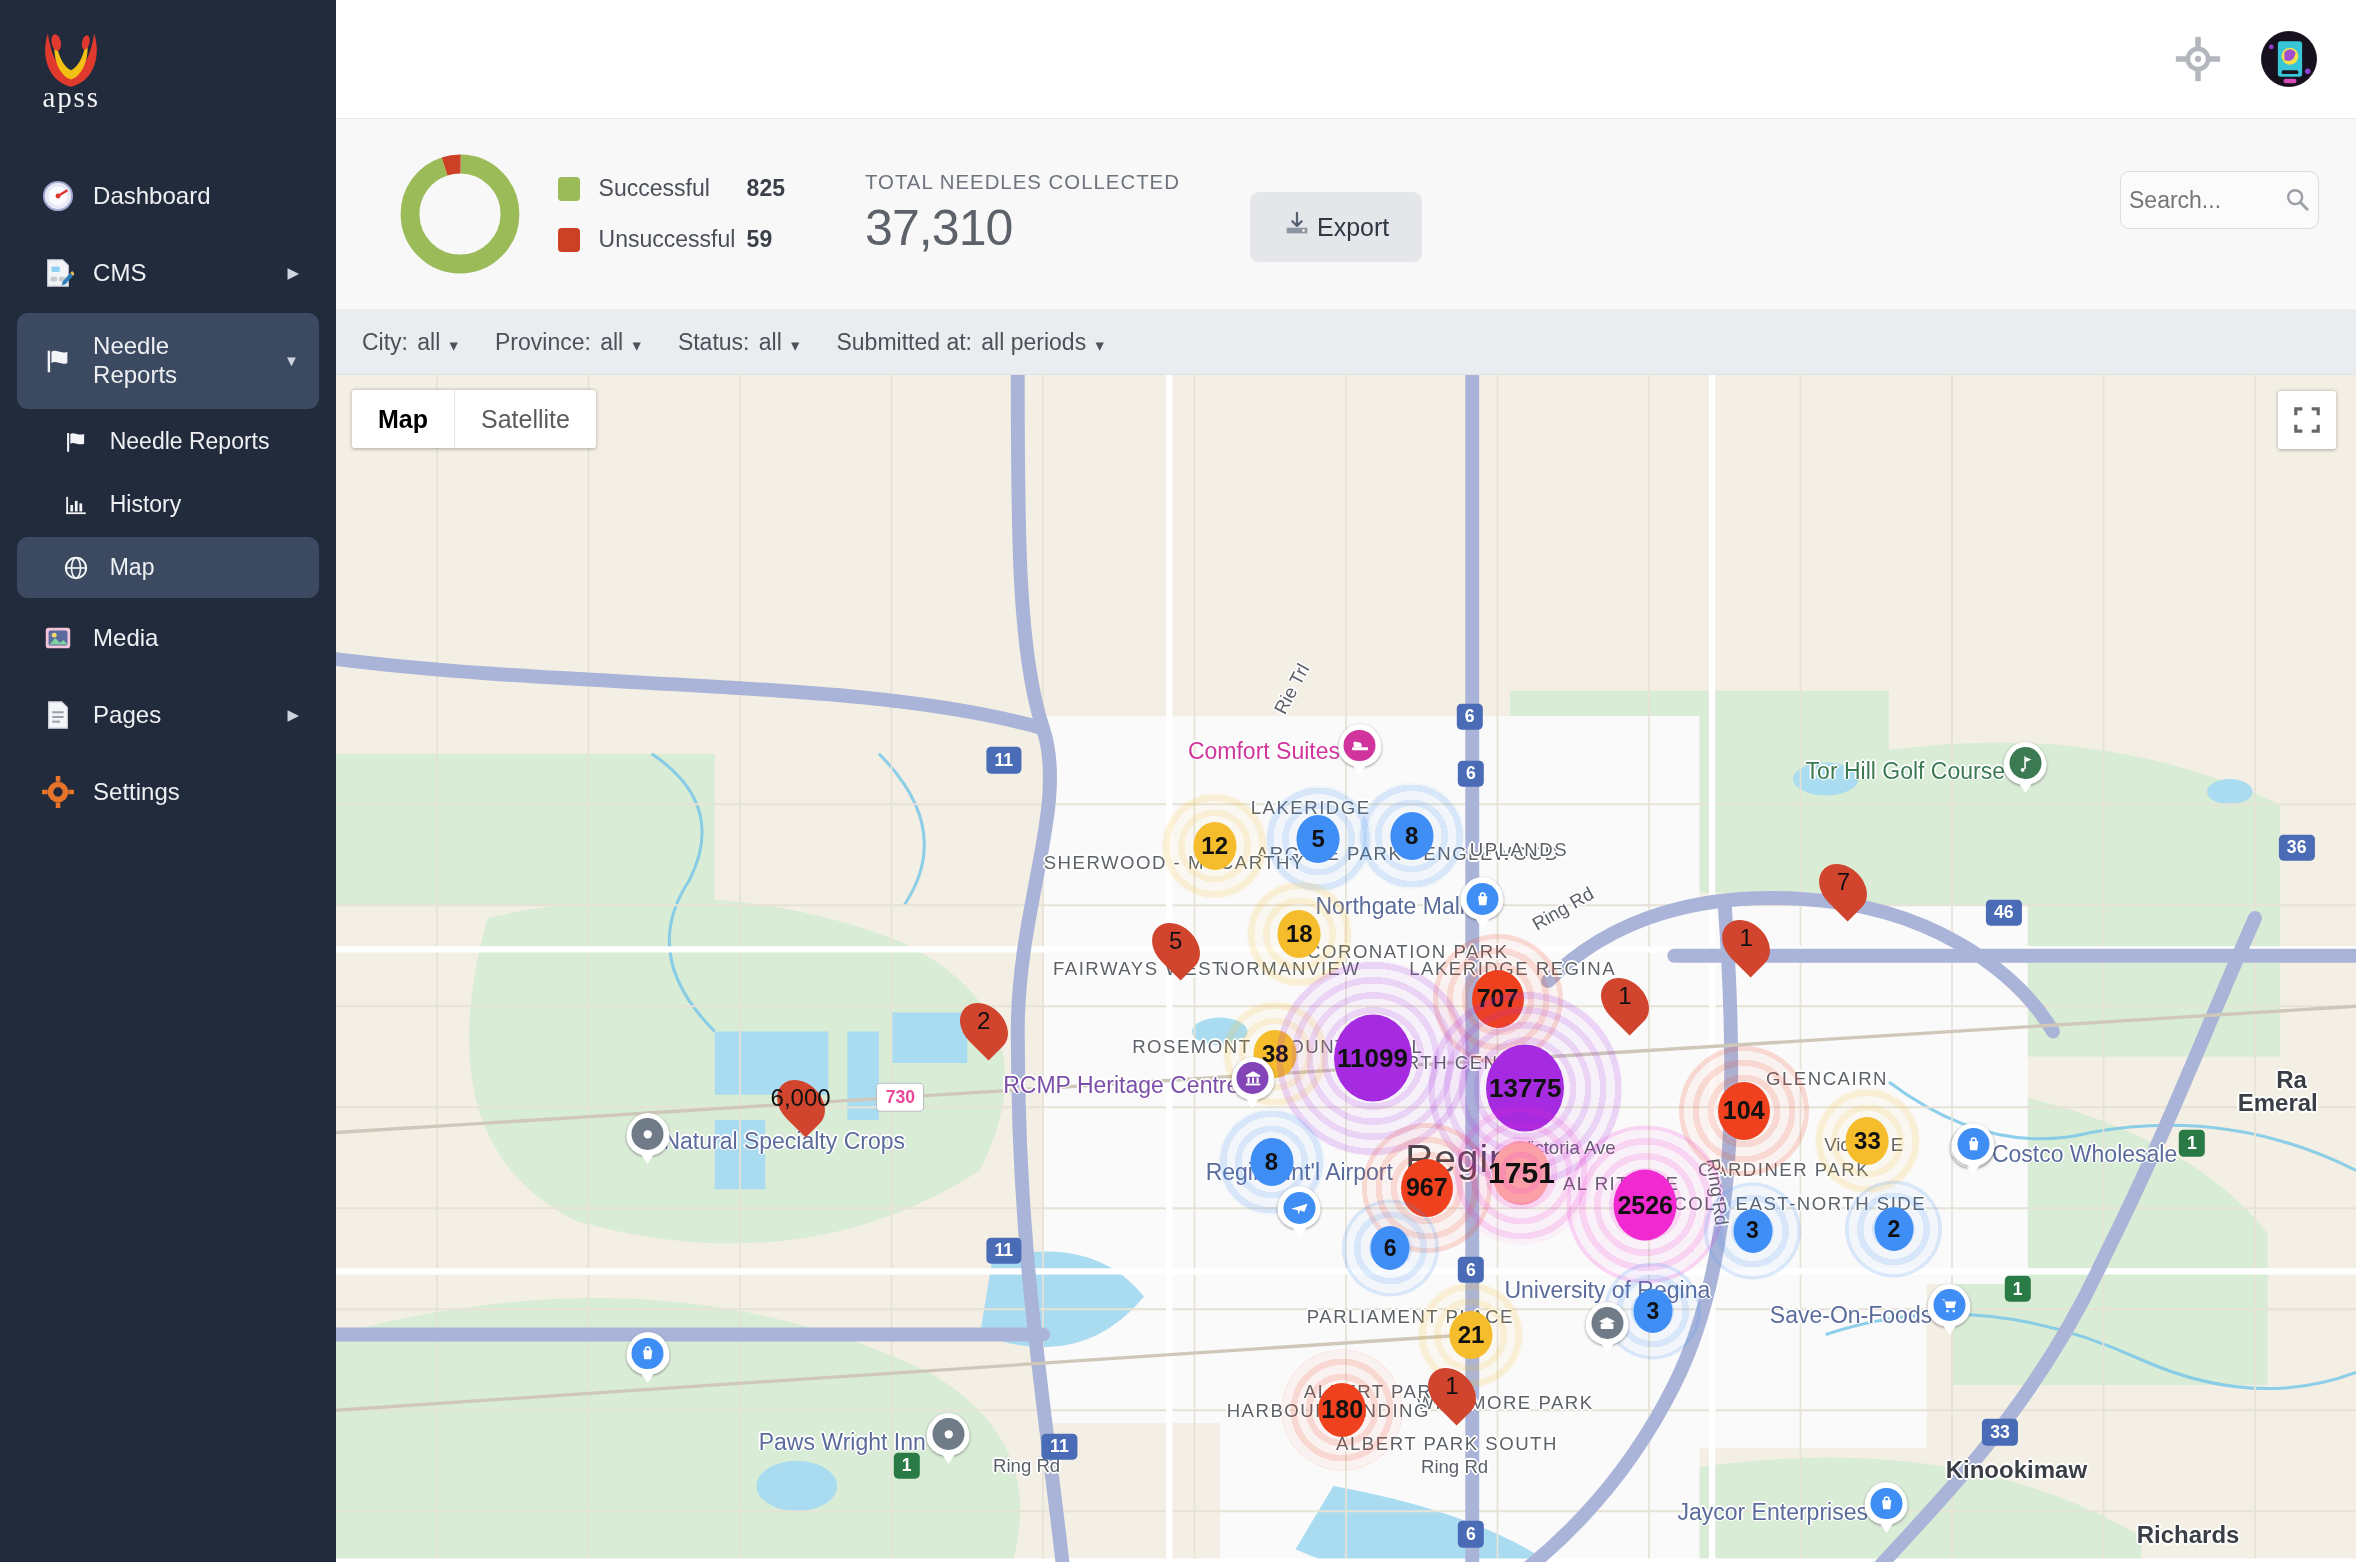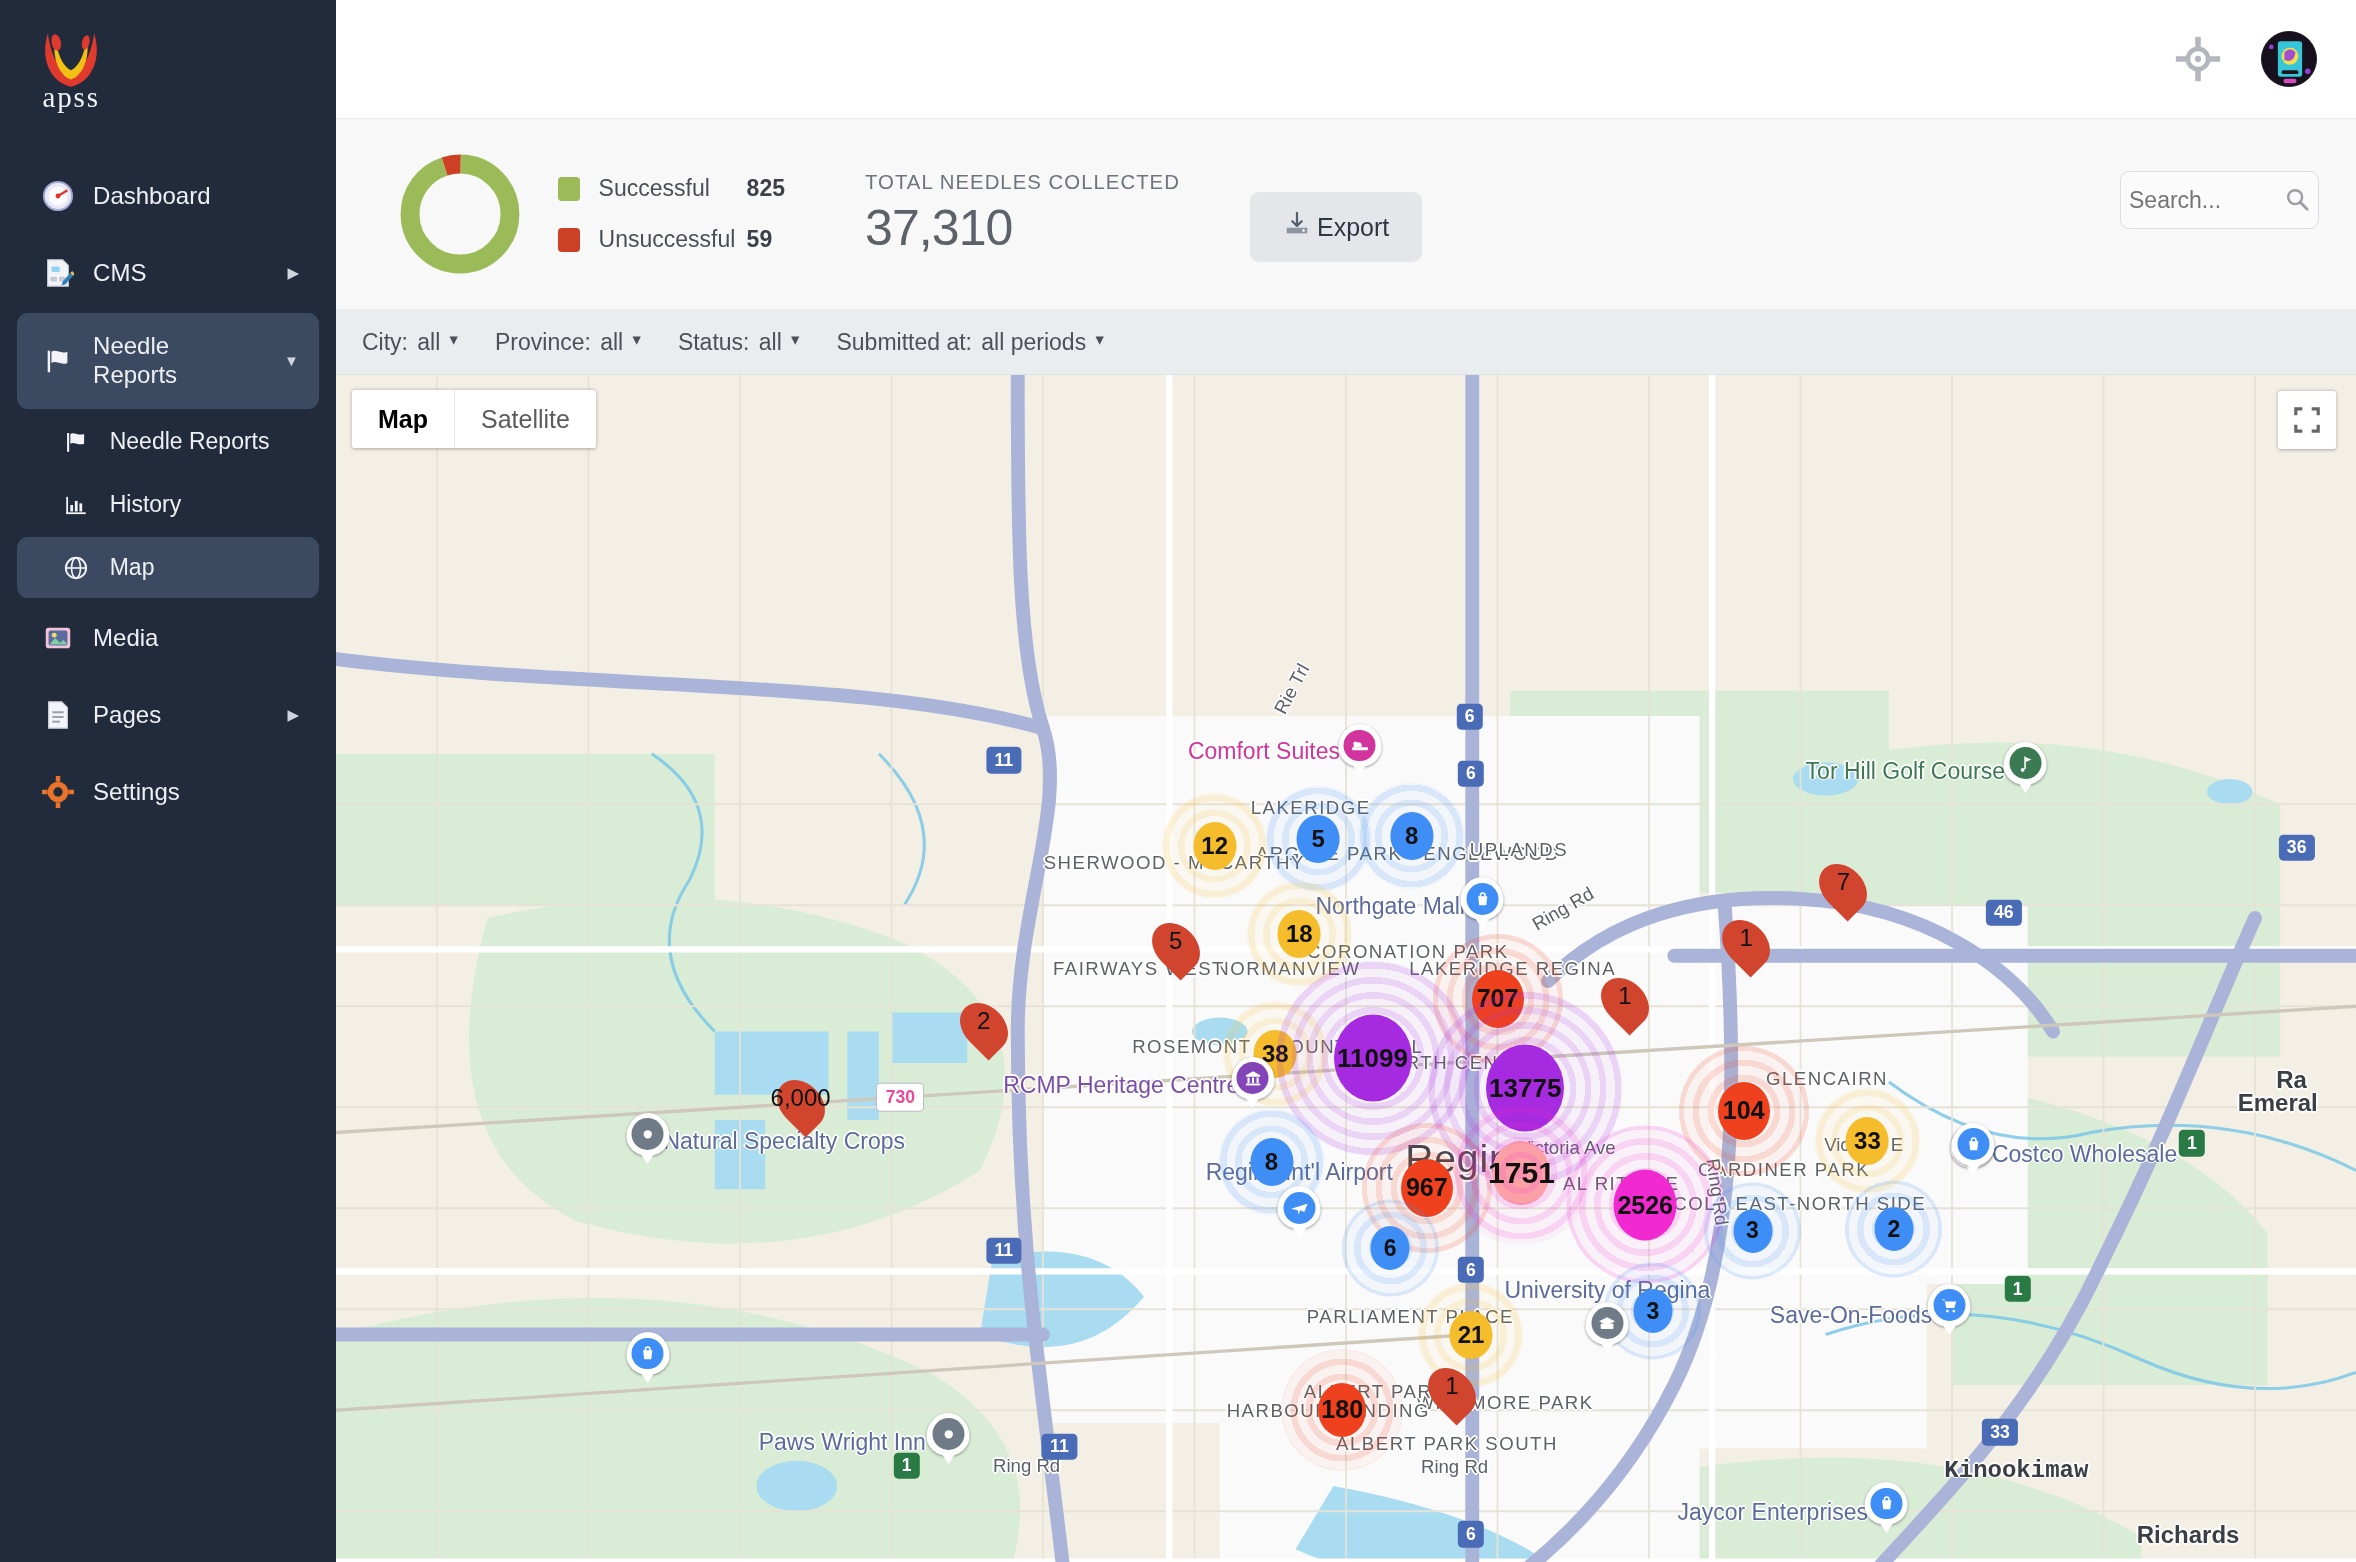--- a/index.html
+++ b/index.html
@@ -102,21 +102,21 @@
     font-size: 23px; color: #8d9199; width: 100%;
     font-family: "Liberation Sans", sans-serif;
   }
 
   .filterbar {
     height: 65px; background: #eaedef;
     display: flex; align-items: center; gap: 37px;
     padding-left: 26px; font-size: 23px; color: #4b5059;
     border-bottom: 0.9px solid #dfe2e4;
   }
-  .filter { display: flex; align-items: flex-start; gap: 9.3px; cursor: pointer; }
+  .filter { display: flex; align-items: flex-end; gap: 9.3px; cursor: pointer; }
   .filter .fval { color: #4b5059; }
   .chev { font-size: 16.7px; color:#4b5059; }
 
   
   .map {
     position: relative;
     width: 100%;
     height: calc(1562px - 119px - 191px - 65px);
     overflow: hidden;
     background: #f3efe6;
@@ -541,21 +541,21 @@
           <div class="maplabel hood" style="left: 49.125%; top: 87.2642%;">HARBOUR LANDING</div>
           <div class="maplabel hood" style="left: 55%; top: 90.0943%;">ALBERT PARK SOUTH</div>
           <div class="maplabel road" style="left: 47.3125%; top: 26.4151%; transform: translate(-50%, -50%) rotate(-62deg);">Rie Trl</div>
           <div class="maplabel road" style="left: 60.75%; top: 45%; transform: translate(-50%, -50%) rotate(-30deg);">Ring Rd</div>
           <div class="maplabel road" style="left: 60.9375%; top: 65.0943%; transform: translate(-50%, -50%) rotate(0deg);">Victoria Ave</div>
           <div class="maplabel road" style="left: 75.625%; top: 64.9057%; transform: translate(-50%, -50%) rotate(0deg);">Vic   Ave E</div>
           <div class="maplabel road" style="left: 68.375%; top: 68.8679%; transform: translate(-50%, -50%) rotate(82deg);">Ring Rd</div>
           <div class="maplabel road" style="left: 34.1875%; top: 91.8868%; transform: translate(-50%, -50%) rotate(0deg);">Ring Rd</div>
           <div class="maplabel road" style="left: 55.375%; top: 91.9811%; transform: translate(-50%, -50%) rotate(0deg);">Ring Rd</div>
           <div class="maplabel city" style="left: 56.125%; top: 66.0377%;">Regina</div>
-          <div class="maplabel town" style="left: 83.1875%; top: 92.2642%; font-family: Liberation Mono, monospace;">Kinookimaw</div>
+          <div class="maplabel town" style="left: 83.1875%; top: 92.2642%;">Kinookimaw</div>
           <div class="maplabel town" style="left: 91.6875%; top: 97.7358%;">Richards</div>
           <div class="maplabel town" style="left: 96.125%; top: 61.3208%;">Emeral</div>
           <div class="maplabel town" style="left: 96.8125%; top: 59.434%;">Ra</div>
           <div class="shield" style="left: 33.0625%; top: 32.4528%;">11</div>
           <div class="shield" style="left: 56.125%; top: 28.7736%;">6</div>
           <div class="shield" style="left: 56.1875%; top: 33.5849%;">6</div>
           <div class="shield" style="left: 82.5625%; top: 45.283%;">46</div>
           <div class="shield" style="left: 97.0625%; top: 39.8113%;">36</div>
           <div class="shield hwy-white" style="left: 27.9375%; top: 60.8491%;">730</div>
           <div class="shield" style="left: 33.0625%; top: 73.7736%;">11</div>

